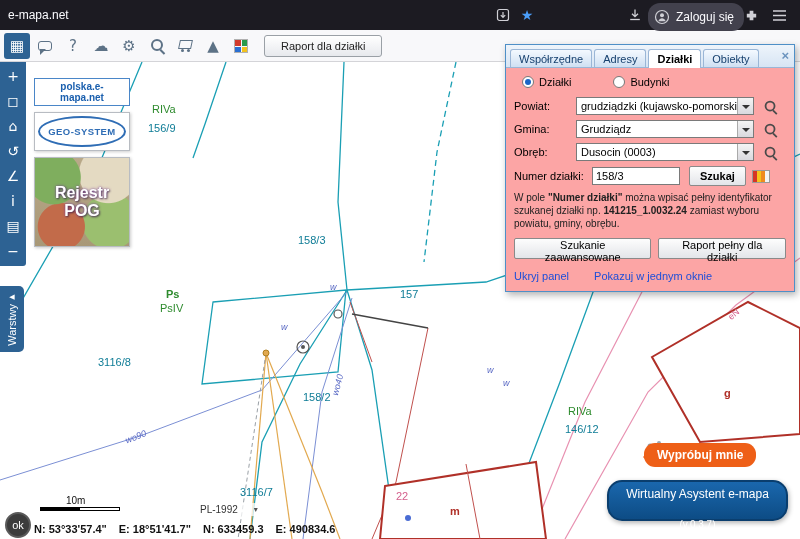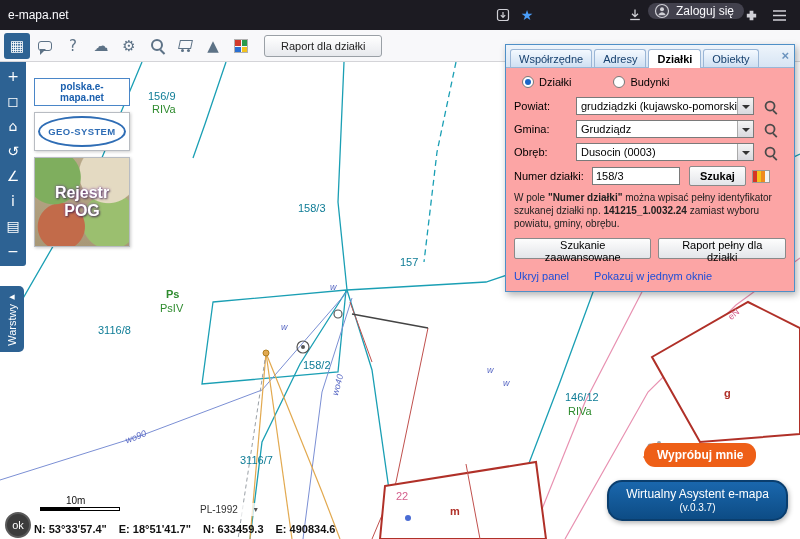--- a/index.html
+++ b/index.html
@@ -12,21 +12,21 @@
   
   #topbar {
     position:absolute; top:0; left:0; width:800px; height:30px;
     background:var(--c-topbar-bg,#1c1b22); color:#fbfbfe; z-index:100;
   }
   #topbar .url { position:absolute; left:8px; top:8px; font-size:12px; color:#fbfbfe; cursor:text; }
   .ticon { position:absolute; top:6px; width:18px; height:18px; display:flex; align-items:center; justify-content:center; cursor:pointer; }
   .ticon svg { display:block; }
   .ticon.star { color:var(--c-bookmark-star,#4a9df8); font-size:14px; }
   #login-pill {
-    position:absolute; left:648px; top:3px; height:16px; padding:0 10px 0 6px;
+    position:absolute; left:648px; top:3px; height:28px; padding:0 10px 0 6px;
     background:#42414d; border-radius:12px; display:flex; align-items:center; gap:6px;
     font-size:12px; color:#fbfbfe; cursor:pointer;
   }
 
   
   #toolbar {
     position:absolute; top:30px; left:0; width:800px; height:32px;
     background:#f8f8fa; border-bottom:1px solid #d4d4d8;
     display:flex; align-items:center; gap:2px; padding-left:4px; z-index:10;
   }
@@ -75,21 +75,21 @@
   .o  { stroke:var(--c-orange-line,#e2a94f); fill:none; stroke-width:1.2; }
   .gd { stroke:#9aa0a6; fill:none; stroke-width:1; stroke-dasharray:4 3; }
   .r1 { stroke:#c0504d; fill:none; stroke-width:1; }
   .k  { stroke:#444; fill:none; stroke-width:1.6; }
   .bld { stroke:var(--c-red-building,#b03028); fill:#fff; stroke-width:2; }
   .sym { stroke:#555; fill:none; stroke-width:1.2; }
   .symf { fill:#555; }
 
   #map-labels { position:absolute; inset:0; pointer-events:none; }
   .map-label { position:absolute; font-size:11px; white-space:nowrap; transform-origin:0 0; }
-  .ml-teal  { color:var(--c-teal-label,#0e7c96); }
+  .ml-teal  { color:var(--c-teal-label,#0e7c96);margin-top:32px; }
   .ml-green { color:var(--c-green-label,#2e8b2e); }
   .ml-pink  { color:var(--c-pink-label,#d4608c); }
   .ml-red   { color:var(--c-red-building,#b03028); font-weight:bold; }
   .ml-blue  { color:var(--c-blue-label,#5868c4); font-style:italic; }
 
   
   #left-tools {
     position:absolute; left:0; top:0; width:26px; padding:3px 0 5px;
     background:var(--c-blue-ui,#2d6293); display:flex; flex-direction:column;
     align-items:center; gap:4px; border-radius:0 0 3px 0; z-index:5;
@@ -144,21 +144,21 @@
   #try-me { position:absolute; left:644px; top:381px; background:var(--c-assistant-orange,#ee5f17);
     color:#fff; font-size:12px; font-weight:bold; padding:5px 13px; border-radius:11px;
     cursor:pointer; z-index:8; }
   #try-me::after { content:""; position:absolute; left:-7px; bottom:4px;
     border:6px solid transparent; border-right-color:var(--c-assistant-orange,#ee5f17); }
   #assistant { position:absolute; left:607px; top:418px; width:181px; height:41px;
     border-radius:15px; background:linear-gradient(#1a67ad,var(--c-assistant-blue,#0d4c85));
     border:2px solid #0a3e6e; color:#fff; text-align:center; cursor:pointer; z-index:8;
     padding-top:5px; box-shadow:1px 2px 5px rgba(0,0,0,.3); }
   #assistant .a1 { font-size:12px; }
-  #assistant .a2 { font-size:10px; margin-top:1px; }
+  #assistant .a2 { font-size:10px; margin-top:18px; }
 
   
   #search-panel { position:absolute; left:505px; top:44px; width:290px; background:#fca5a5;
     border:1px solid var(--c-panel-border,#4e8fc7); box-shadow:2px 3px 7px rgba(0,0,0,.3); z-index:60; }
   .tabs { display:flex; align-items:flex-end; gap:2px; padding:3px 4px 0; height:23px;
     background:linear-gradient(#eef4fb,#d7e5f4); border-bottom:1px solid #9ab6d6; position:relative; }
   .tab { font-size:11px; padding:3px 8px 2px; border:1px solid #9ab6d6; border-bottom:none;
     border-radius:3px 3px 0 0; background:linear-gradient(#f4f9ff,#cfe0f2);
     color:var(--c-tab-text,#16406e); cursor:pointer; white-space:nowrap; }
   .tab.active { background:#fff; font-weight:bold; color:#000; position:relative; top:1px; padding-bottom:3px; }

